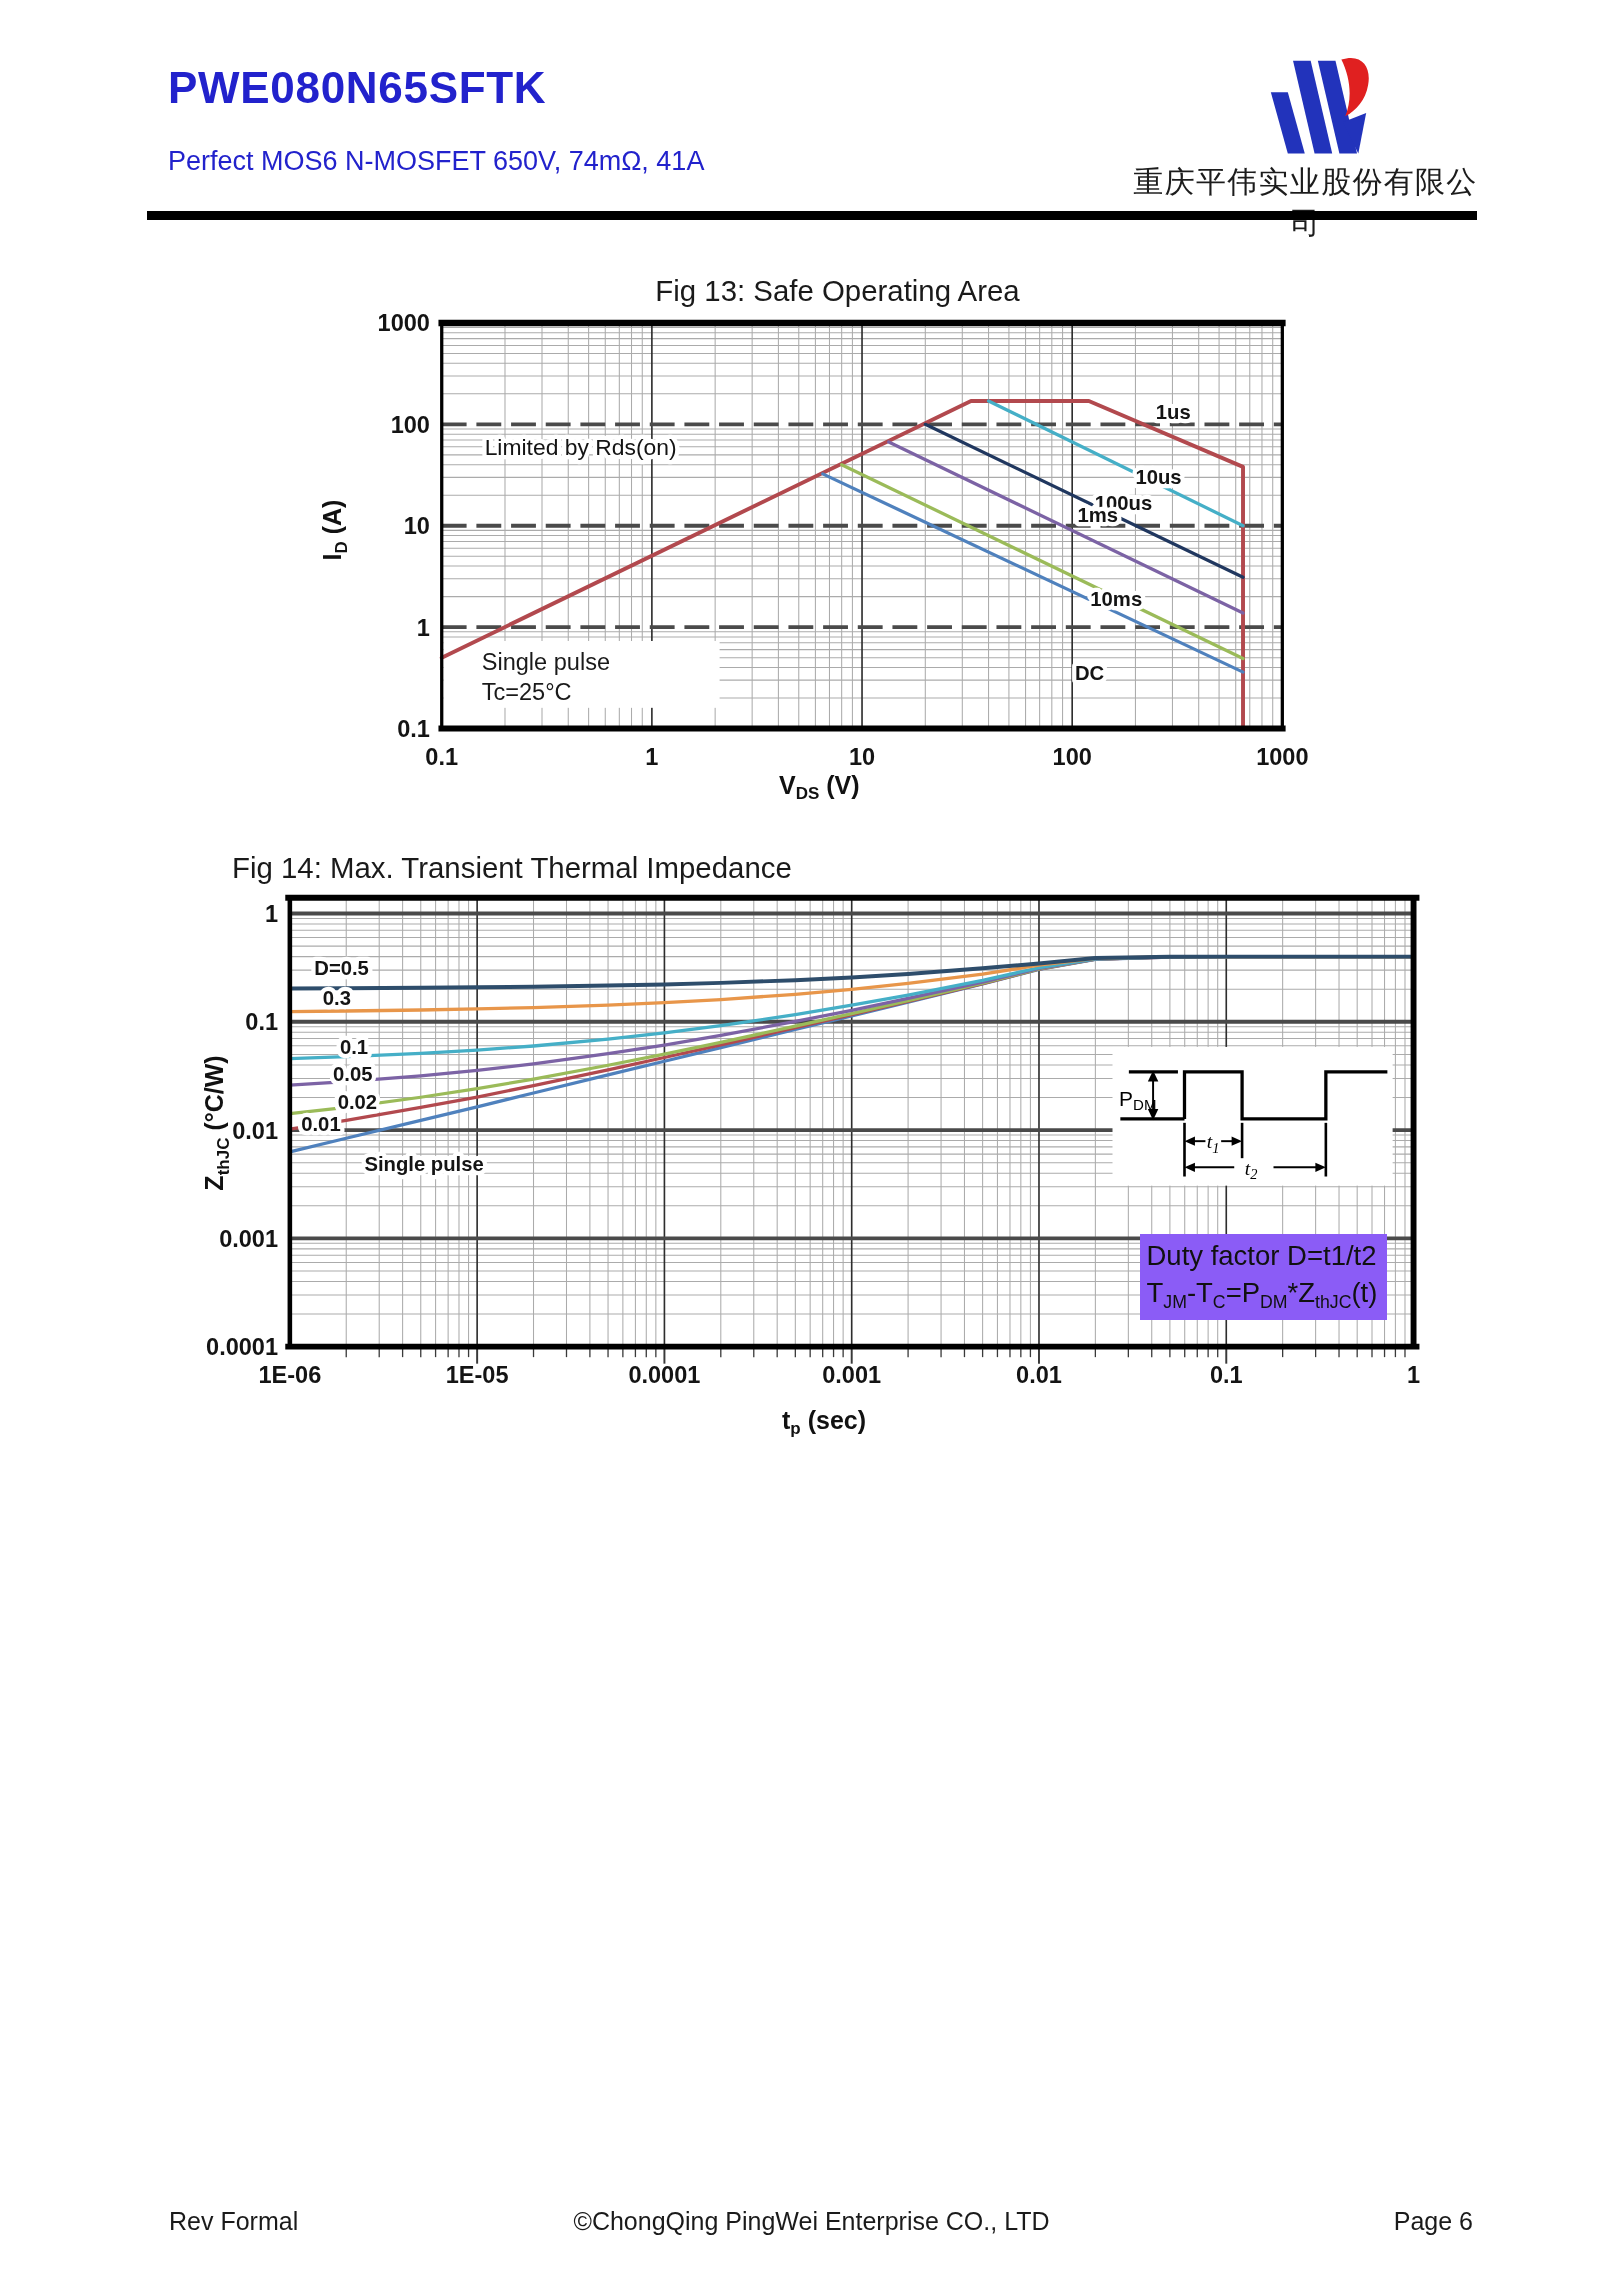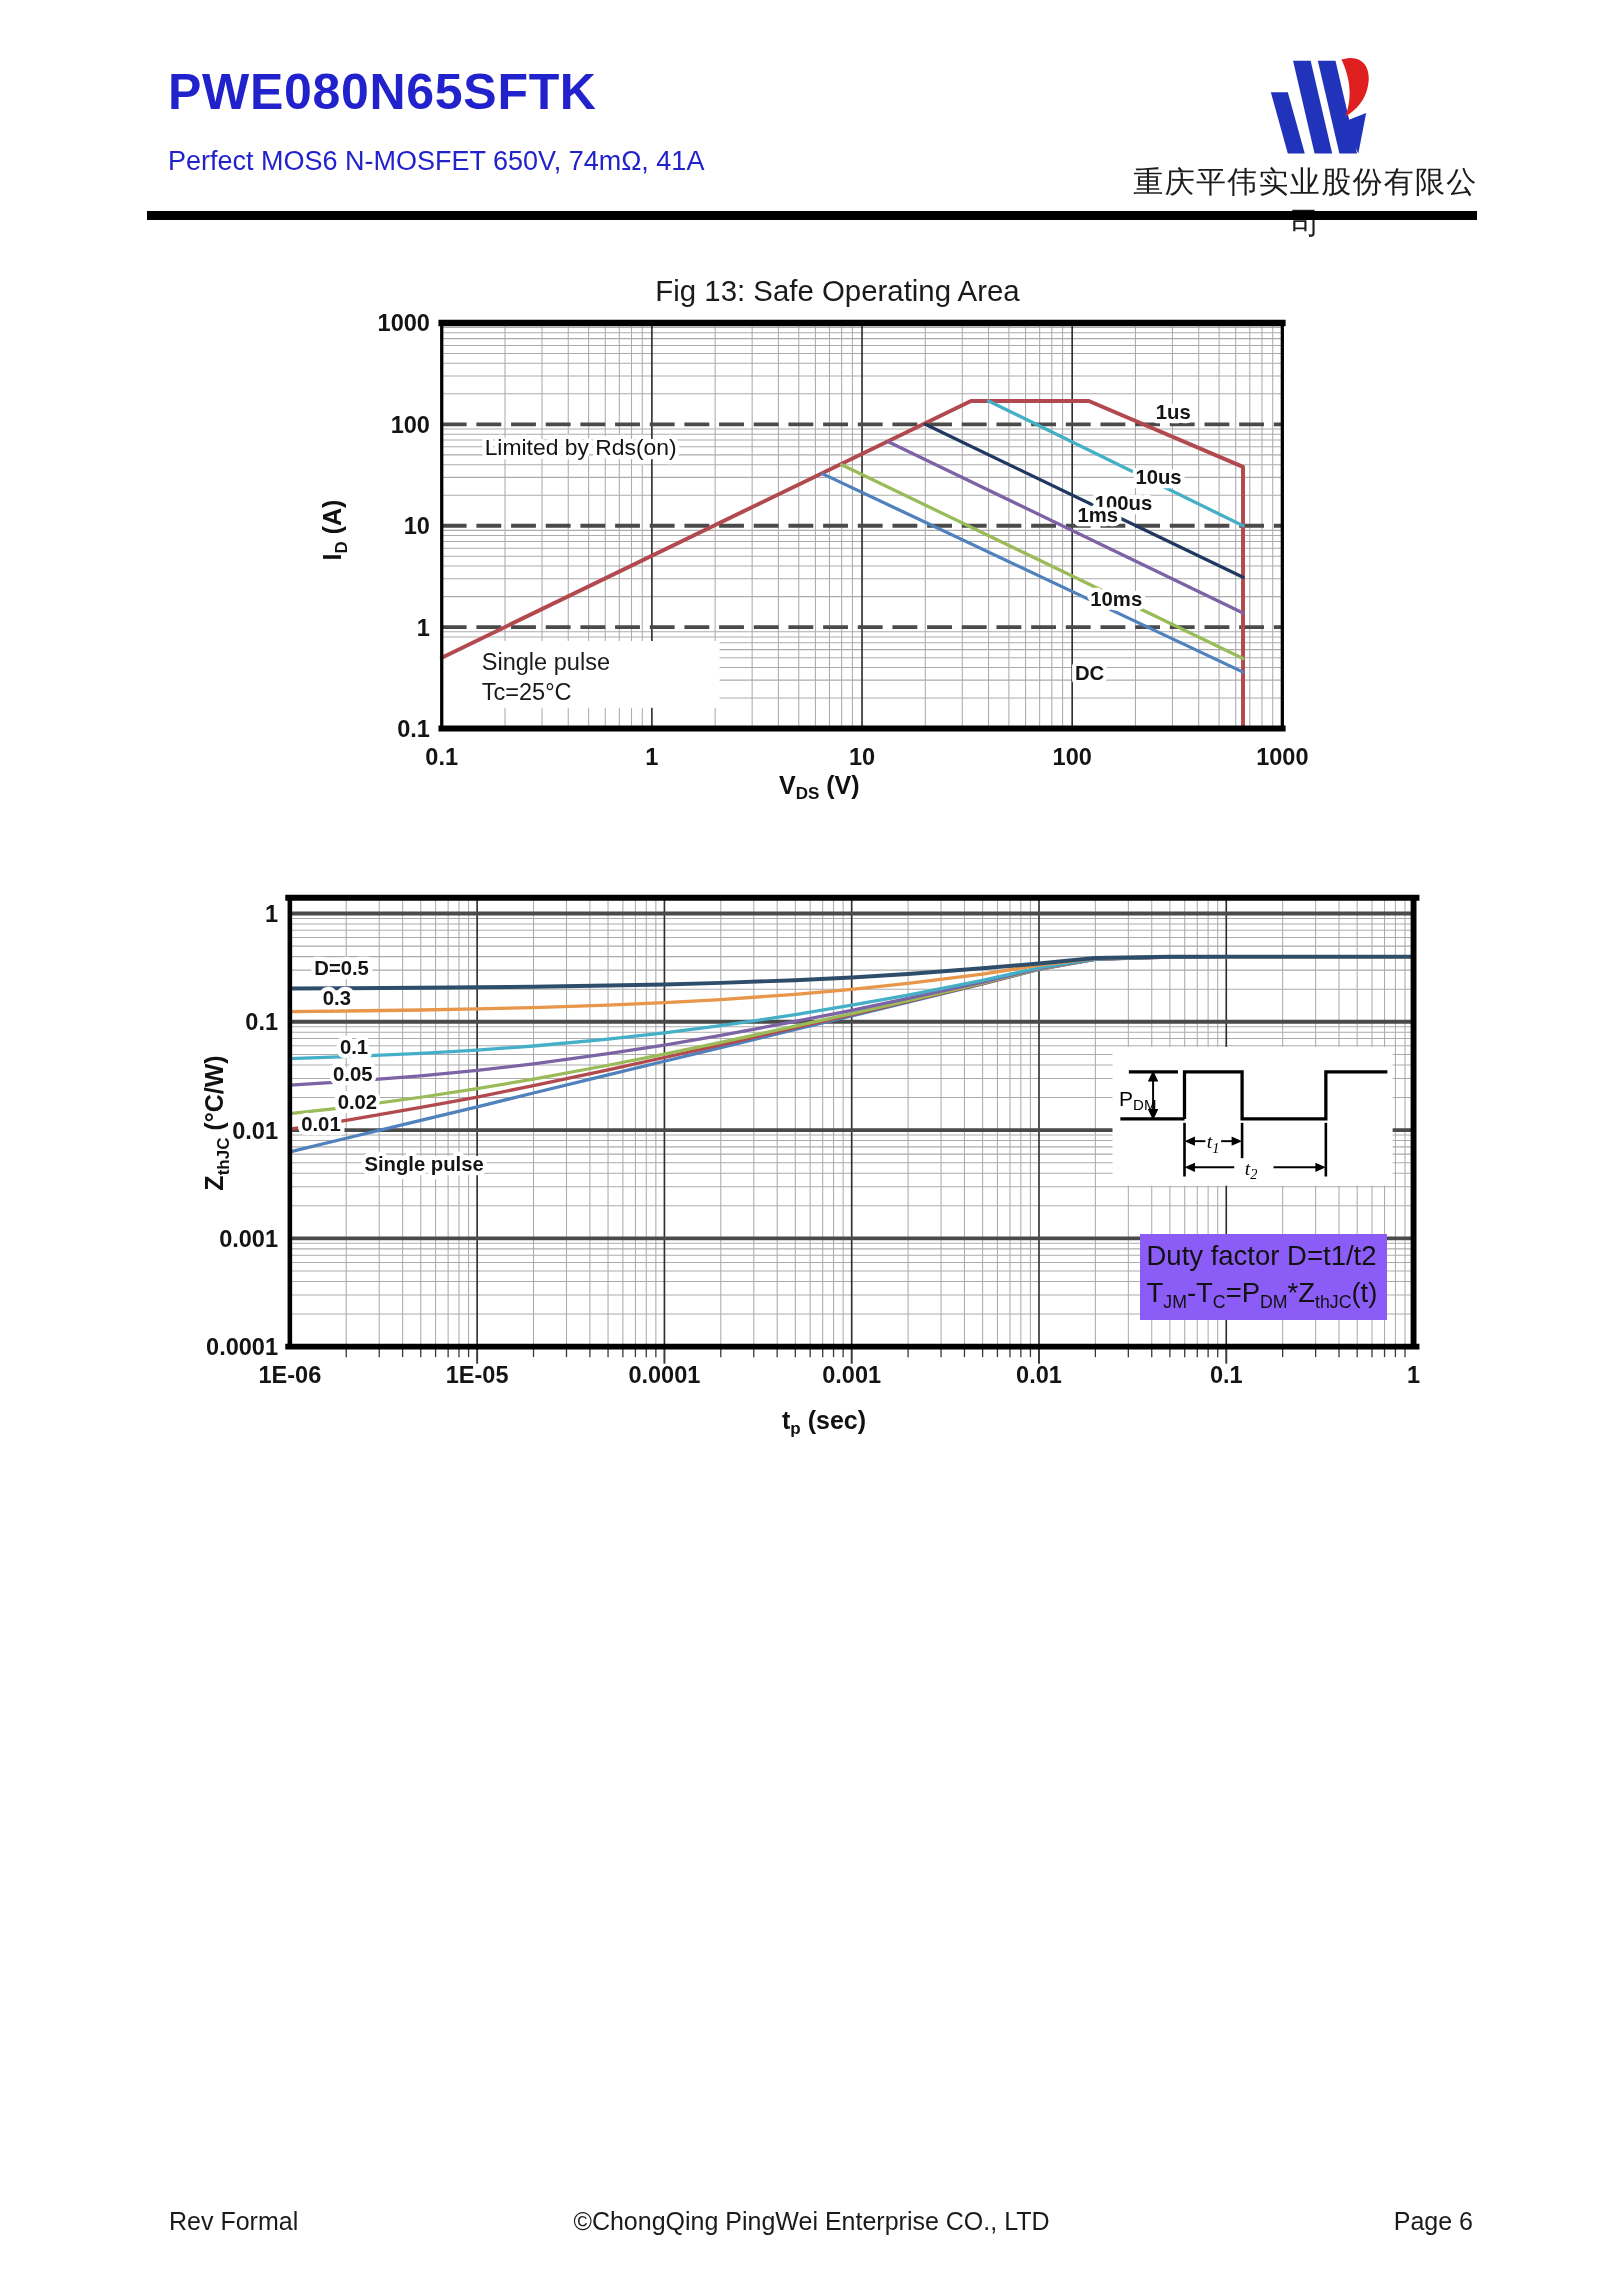--- a/index.html
+++ b/index.html
@@ -1,19 +1,19 @@
 <!DOCTYPE html>
 <html style="font-size:10.5px"><head>
 <meta charset="utf-8">
 <style>
   html,body{margin:0;padding:0;background:#888;}
   #page{position:relative;width:1623px;height:2295px;background:#ffffff;overflow:hidden;
         font-family:"Liberation Sans",sans-serif;color:#1a1a1a;}
   .abs{position:absolute;}
-  #header-title{left:168px;top:63px;font-size:50px;font-weight:bold;letter-spacing:0.7px;}
+  #header-title{left:168px;top:63px;font-size:44px;font-weight:bold;letter-spacing:0.7px;}
   #header-subtitle{left:168px;top:146px;font-size:27px;}
   #company-cn{left:1132px;top:162px;width:347px;text-align:center;font-size:30px;color:#1c1c1c;letter-spacing:1.3px;}
   #header-rule{left:147px;top:211px;width:1330px;height:8.5px;background:#000;}
   .fig-title{font-size:29.4px;color:#1a1a1a;}
   #fig13-title{left:288px;top:274px;width:1099px;text-align:center;}
   #fig14-title{left:232px;top:851px;}
   .axis-label{font-size:25px;font-weight:bold;color:#111;white-space:nowrap;}
   .axis-label .sub{font-size:17px;vertical-align:-5.2px;font-weight:bold;}
   #fig13-xlabel{left:779px;top:771px;}
   #fig14-xlabel{left:782px;top:1406px;}
@@ -149,20 +149,21 @@
       <text x="217" y="571" text-anchor="end" font-size="36" font-weight="600" fill="#141414" font-family="&quot;Liberation Sans&quot;,sans-serif">1</text>
       <text x="217" y="726" text-anchor="end" font-size="36" font-weight="600" fill="#141414" font-family="&quot;Liberation Sans&quot;,sans-serif">0.1</text>
     </svg>
   <div class="abs axis-label" id="fig13-xlabel">
     <span>V</span><span class="sub">DS</span><span> (V)</span>
   </div>
   <div class="abs axis-label vlabel" id="fig13-ylabel">
     <span>I</span><span class="sub">D</span><span> (A)</span>
   </div>
 
+  <div class="abs fig-title" id="fig14-title">Fig 14: Max. Transient Thermal Impedance</div>
   <svg class="abs" id="fig14" style="left:157px;top:844px" width="1322" height="576" viewBox="0 0 2020 880">
       <line x1="289.14475042584263" x2="289.14475042584263" y1="82" y2="768" stroke="#ababab" stroke-width="1.6"></line>
       <line x1="339.5361990589434" x2="339.5361990589434" y1="82" y2="768" stroke="#ababab" stroke-width="1.6"></line>
       <line x1="375.28950085168526" x2="375.28950085168526" y1="82" y2="768" stroke="#ababab" stroke-width="1.6"></line>
       <line x1="403.0219162408241" x2="403.0219162408241" y1="82" y2="768" stroke="#ababab" stroke-width="1.6"></line>
       <line x1="425.680949484786" x2="425.680949484786" y1="82" y2="768" stroke="#ababab" stroke-width="1.6"></line>
       <line x1="444.83888911741315" x2="444.83888911741315" y1="82" y2="768" stroke="#ababab" stroke-width="1.6"></line>
       <line x1="461.43425127752784" x2="461.43425127752784" y1="82" y2="768" stroke="#ababab" stroke-width="1.6"></line>
       <line x1="476.0723981178868" x2="476.0723981178868" y1="82" y2="768" stroke="#ababab" stroke-width="1.6"></line>
       <line x1="575.3114170925094" x2="575.3114170925094" y1="82" y2="768" stroke="#ababab" stroke-width="1.6"></line>

